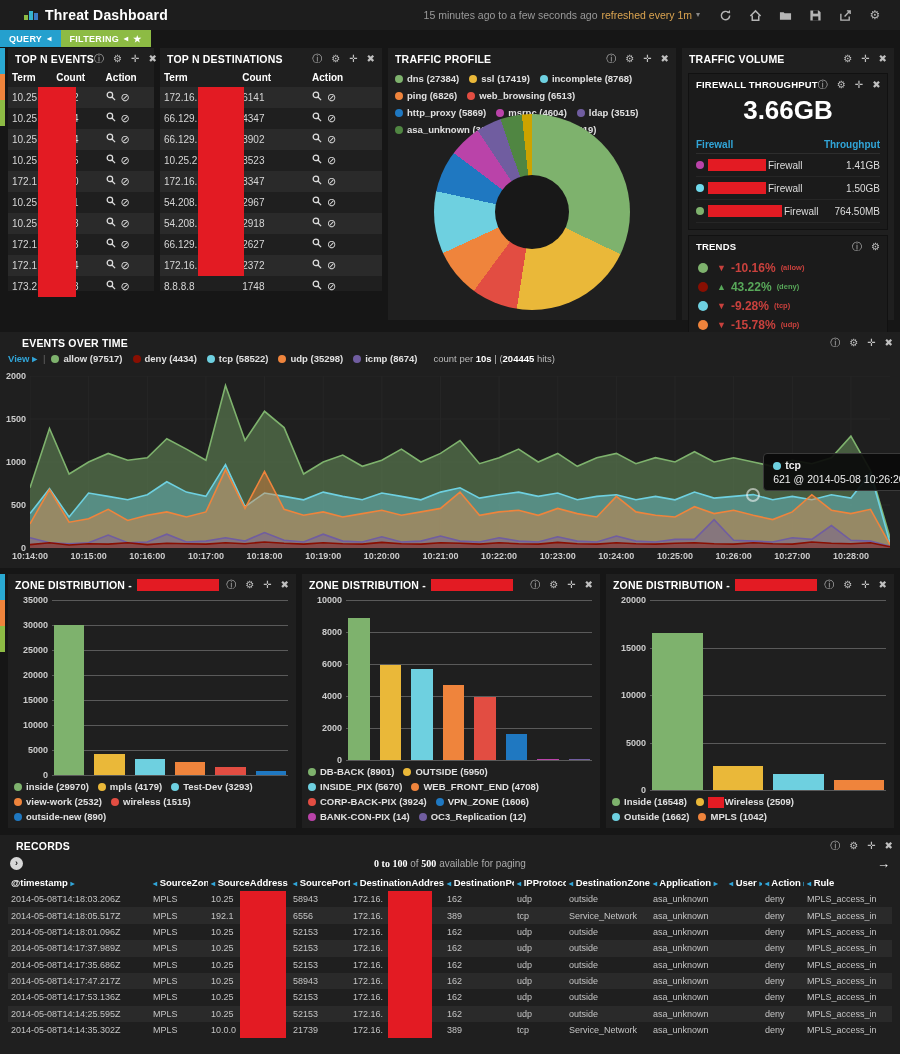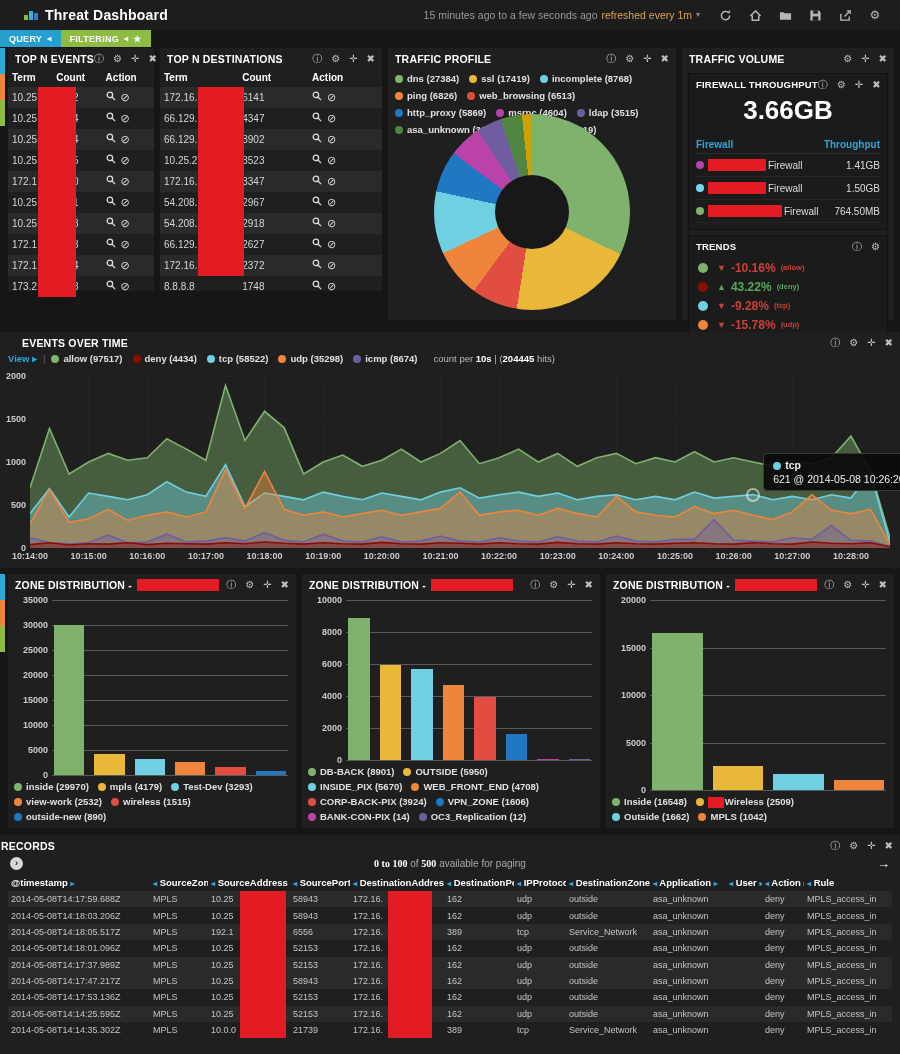--- a/index.html
+++ b/index.html
@@ -675,21 +675,21 @@
             <div class="bar" style="height: 12.545%; background: rgb(234, 184, 57);"></div>
             <div class="bar" style="height: 8.31%; background: rgb(110, 208, 224);"></div>
             <div class="bar" style="height: 5.21%; background: rgb(239, 132, 60);"></div>
           </div>
         </div>
         <div class="zlegend"><span class="litem"><span class="dot" style="background: rgb(126, 178, 109);"></span><span>Inside (16548)</span></span><span class="litem"><span class="dot" style="background: rgb(234, 184, 57);"></span><span class="redblock" style="width: 16px; height: 11px; margin-right: 1px;"></span><span>Wireless (2509)</span></span><span class="litem"><span class="dot" style="background: rgb(110, 208, 224);"></span><span>Outside (1662)</span></span><span class="litem"><span class="dot" style="background: rgb(239, 132, 60);"></span><span>MPLS (1042)</span></span></div>
       </div>
     </div>
 
   <div class="panel" style="left:0;top:835px;width:900px;height:219px">
-    <div class="phead" style="padding-left:1px">
+    <div class="phead" style="padding-left:16px">
       <span class="ptitle">RECORDS</span>
       <span class="picons">
         <span class="picon">ⓘ</span>
         <span class="picon">⚙</span>
         <span class="picon">✛</span>
         <span class="picon">✖</span>
       </span>
     </div>
     <div class="pagingbar">
       <span class="pgcircle">›</span>
@@ -723,34 +723,20 @@
             <th><span class="arr">◂</span> <span>DestinationPort</span> </th>
             <th><span class="arr">◂</span> <span>IPProtocol</span> </th>
             <th><span class="arr">◂</span> <span>DestinationZone</span> </th>
             <th><span class="arr">◂</span> <span>Application</span> <span class="arr">▸</span></th>
             <th><span class="arr">◂</span> <span>User</span> <span class="arr">▸</span></th>
             <th><span class="arr">◂</span> <span>Action</span> <span class="arr">▸</span></th>
             <th><span class="arr">◂</span> <span>Rule</span></th>
           </tr>
         </thead>
       <tbody id="rec-rows">
-          <tr class="alt">
-            <td>2014-05-08T14:17:59.688Z</td>
-            <td>MPLS</td>
-            <td>10.25<div class="redact-band" style="left: 32px; width: 46px;"></div></td>
-            <td>58943</td>
-            <td>172.16.<div class="redact-band" style="left: 38px; width: 44px;"></div></td>
-            <td>162</td>
-            <td>udp</td>
-            <td>outside</td>
-            <td>asa_unknown</td>
-            <td></td>
-            <td>deny</td>
-            <td>MPLS_access_in</td>
-          </tr>
           <tr>
             <td>2014-05-08T14:18:03.206Z</td>
             <td>MPLS</td>
             <td>10.25<div class="redact-band" style="left: 32px; width: 46px;"></div></td>
             <td>58943</td>
             <td>172.16.<div class="redact-band" style="left: 38px; width: 44px;"></div></td>
             <td>162</td>
             <td>udp</td>
             <td>outside</td>
             <td>asa_unknown</td>
@@ -793,20 +779,34 @@
             <td>52153</td>
             <td>172.16.<div class="redact-band" style="left: 38px; width: 44px;"></div></td>
             <td>162</td>
             <td>udp</td>
             <td>outside</td>
             <td>asa_unknown</td>
             <td></td>
             <td>deny</td>
             <td>MPLS_access_in</td>
           </tr>
+          <tr>
+            <td>2014-05-08T14:17:35.686Z</td>
+            <td>MPLS</td>
+            <td>10.25<div class="redact-band" style="left: 32px; width: 46px;"></div></td>
+            <td>52153</td>
+            <td>172.16.<div class="redact-band" style="left: 38px; width: 44px;"></div></td>
+            <td>162</td>
+            <td>udp</td>
+            <td>outside</td>
+            <td>asa_unknown</td>
+            <td></td>
+            <td>deny</td>
+            <td>MPLS_access_in</td>
+          </tr>
           <tr class="alt">
             <td>2014-05-08T14:17:47.217Z</td>
             <td>MPLS</td>
             <td>10.25<div class="redact-band" style="left: 32px; width: 46px;"></div></td>
             <td>58943</td>
             <td>172.16.<div class="redact-band" style="left: 38px; width: 44px;"></div></td>
             <td>162</td>
             <td>udp</td>
             <td>outside</td>
             <td>asa_unknown</td>

